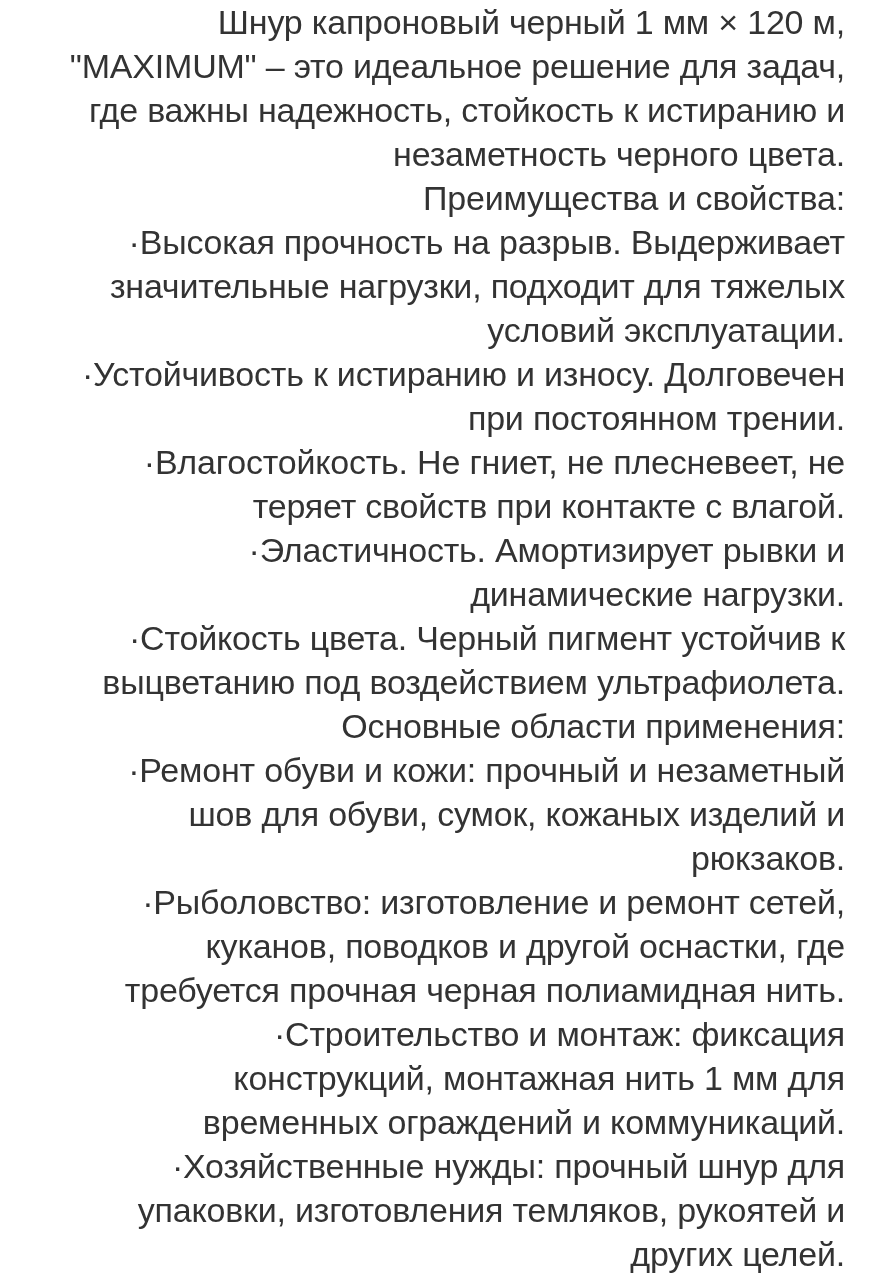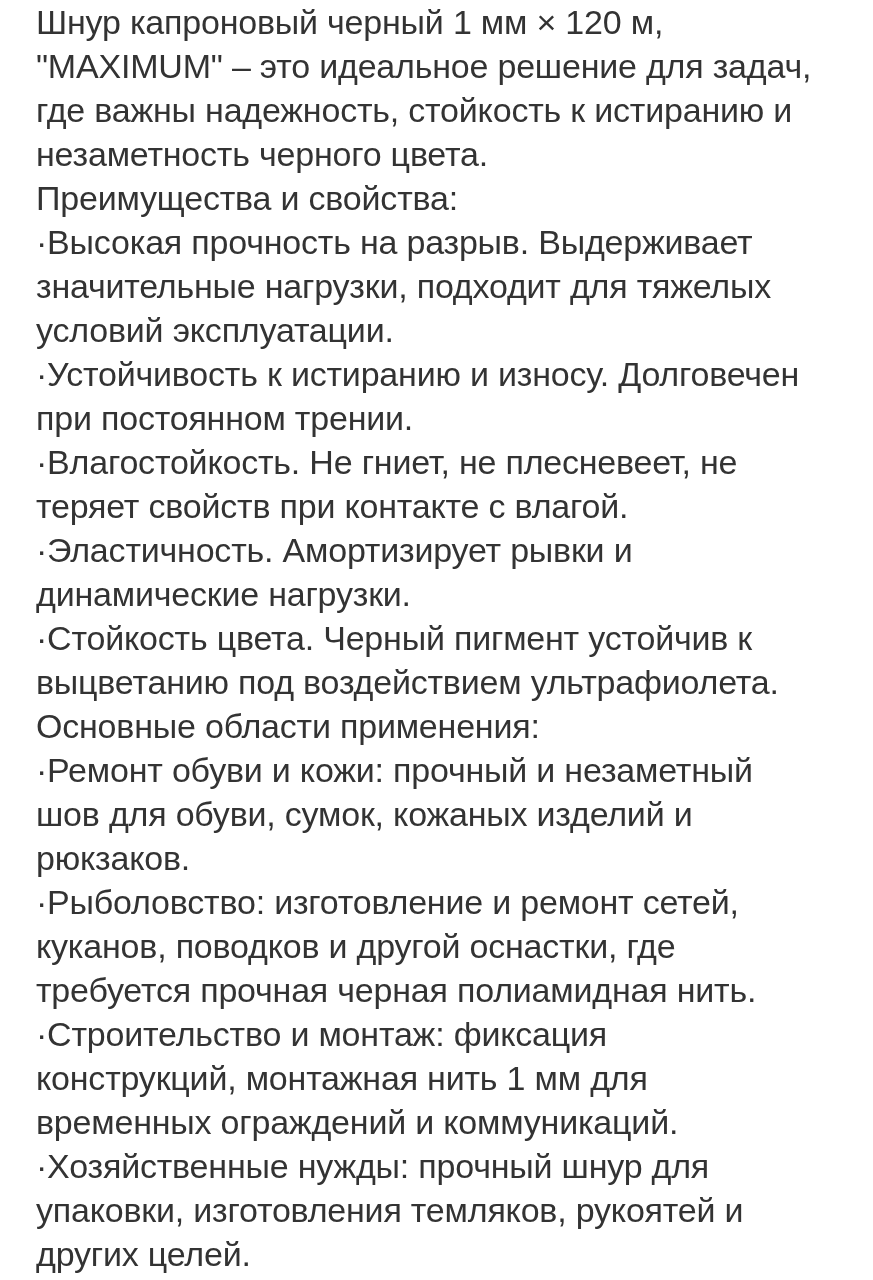--- a/index.html
+++ b/index.html
@@ -20,20 +20,21 @@
     padding:0 28px 0 36px;
   }
   .description{
     font-family:"Liberation Sans", sans-serif;
     font-size:34px;
     line-height:44px;
     letter-spacing:-0.2px;
     color:var(--text);
     white-space:pre;      
     font-weight:400;
+    text-align:right;
   }
 </style>
 </head>
 <body>
 
 <main class="screen">
   <div class="description">Шнур капроновый черный 1 мм × 120 м,
 "MAXIMUM" – это идеальное решение для задач,
 где важны надежность, стойкость к истиранию и
 незаметность черного цвета.

